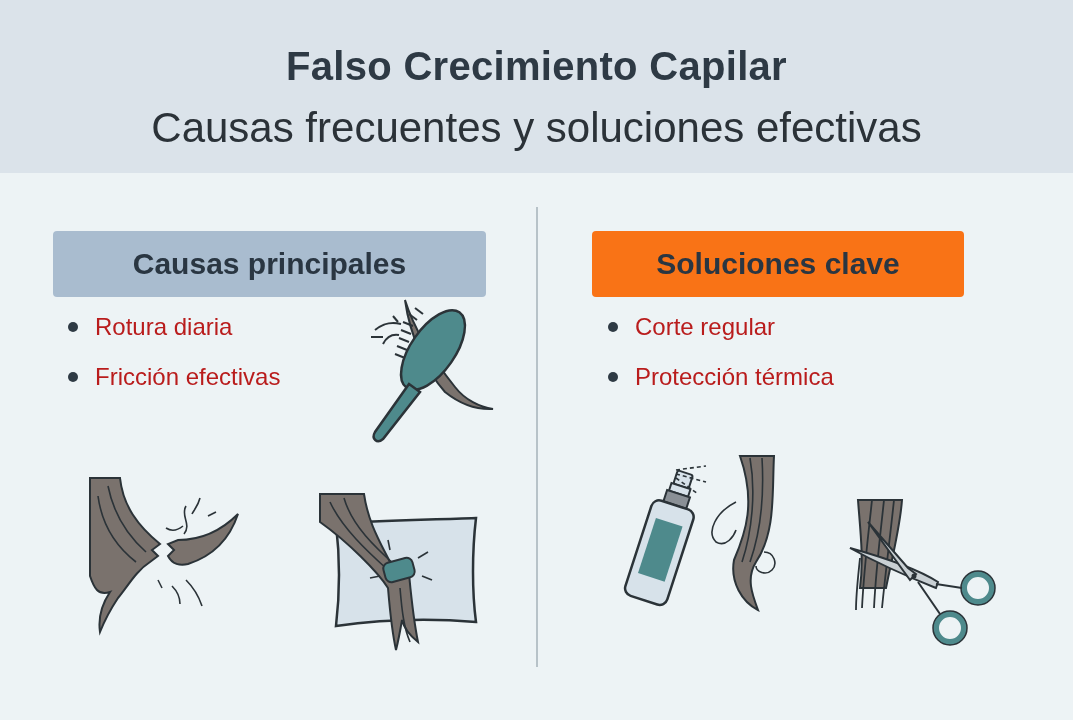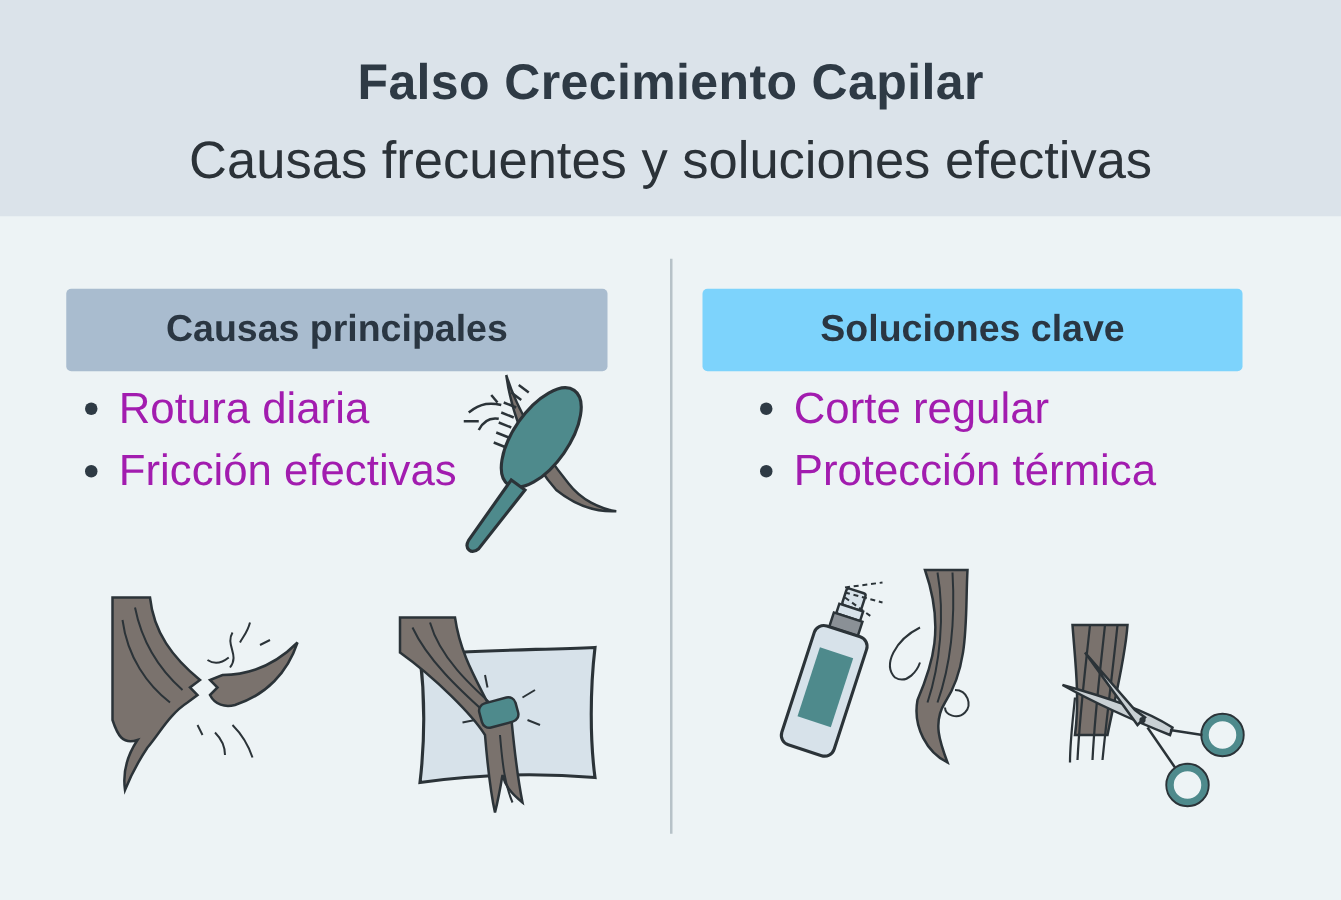--- a/index.html
+++ b/index.html
@@ -3,23 +3,23 @@
 <meta charset="utf-8">
 <style>
   html, body { margin:0; padding:0; }
   body { width:1073px; height:720px; overflow:hidden; background:#edf3f5; font-family:"Liberation Sans", sans-serif; color:#2b3640; position:relative; }
   .header { position:absolute; left:0; top:0; width:1073px; height:173px; background:#dbe3ea; }
   .title { position:absolute; left:0; width:1073px; top:44px; text-align:center; font-size:40px; font-weight:bold; color:#2e3a45; letter-spacing:0.3px; }
   .subtitle { position:absolute; left:0; width:1073px; top:104px; text-align:center; font-size:42px; color:#2b3238; }
   .divider { position:absolute; left:536px; top:207px; width:2px; height:460px; background:#b7c2c8; }
   .sec-head { position:absolute; top:207px; height:66px; border-radius:4px; display:flex; align-items:center; justify-content:center; font-size:30px; font-weight:bold; color:#2a3642;margin-top:24px; }
   .sec-left { left:53px; width:433px; background:#a9bccf; }
-  .sec-right { left:562px; width:432px; background:#7dd3fc; }
+  .sec-right { left:592px; width:372px; background:#f97316; }
   .list { position:absolute; margin:0; padding:0; list-style:none; }
-  .list li { font-size:35px; color:#a21caf; height:50px; line-height:50px; display:flex; align-items:center; }
+  .list li { font-size:24px; color:#b91c1c; height:50px; line-height:50px; display:flex; align-items:center; }
   .bullet { width:10px; height:10px; border-radius:50%; background:#2e3a44; margin-right:17px; flex:none; }
   .list-left { left:68px; top:302px; }
   .list-right { left:608px; top:302px; }
   svg.ill { position:absolute; overflow:visible; }
 </style>
 </head>
 <body>
 
 <div class="header">
   <div class="title">Falso Crecimiento Capilar</div>

